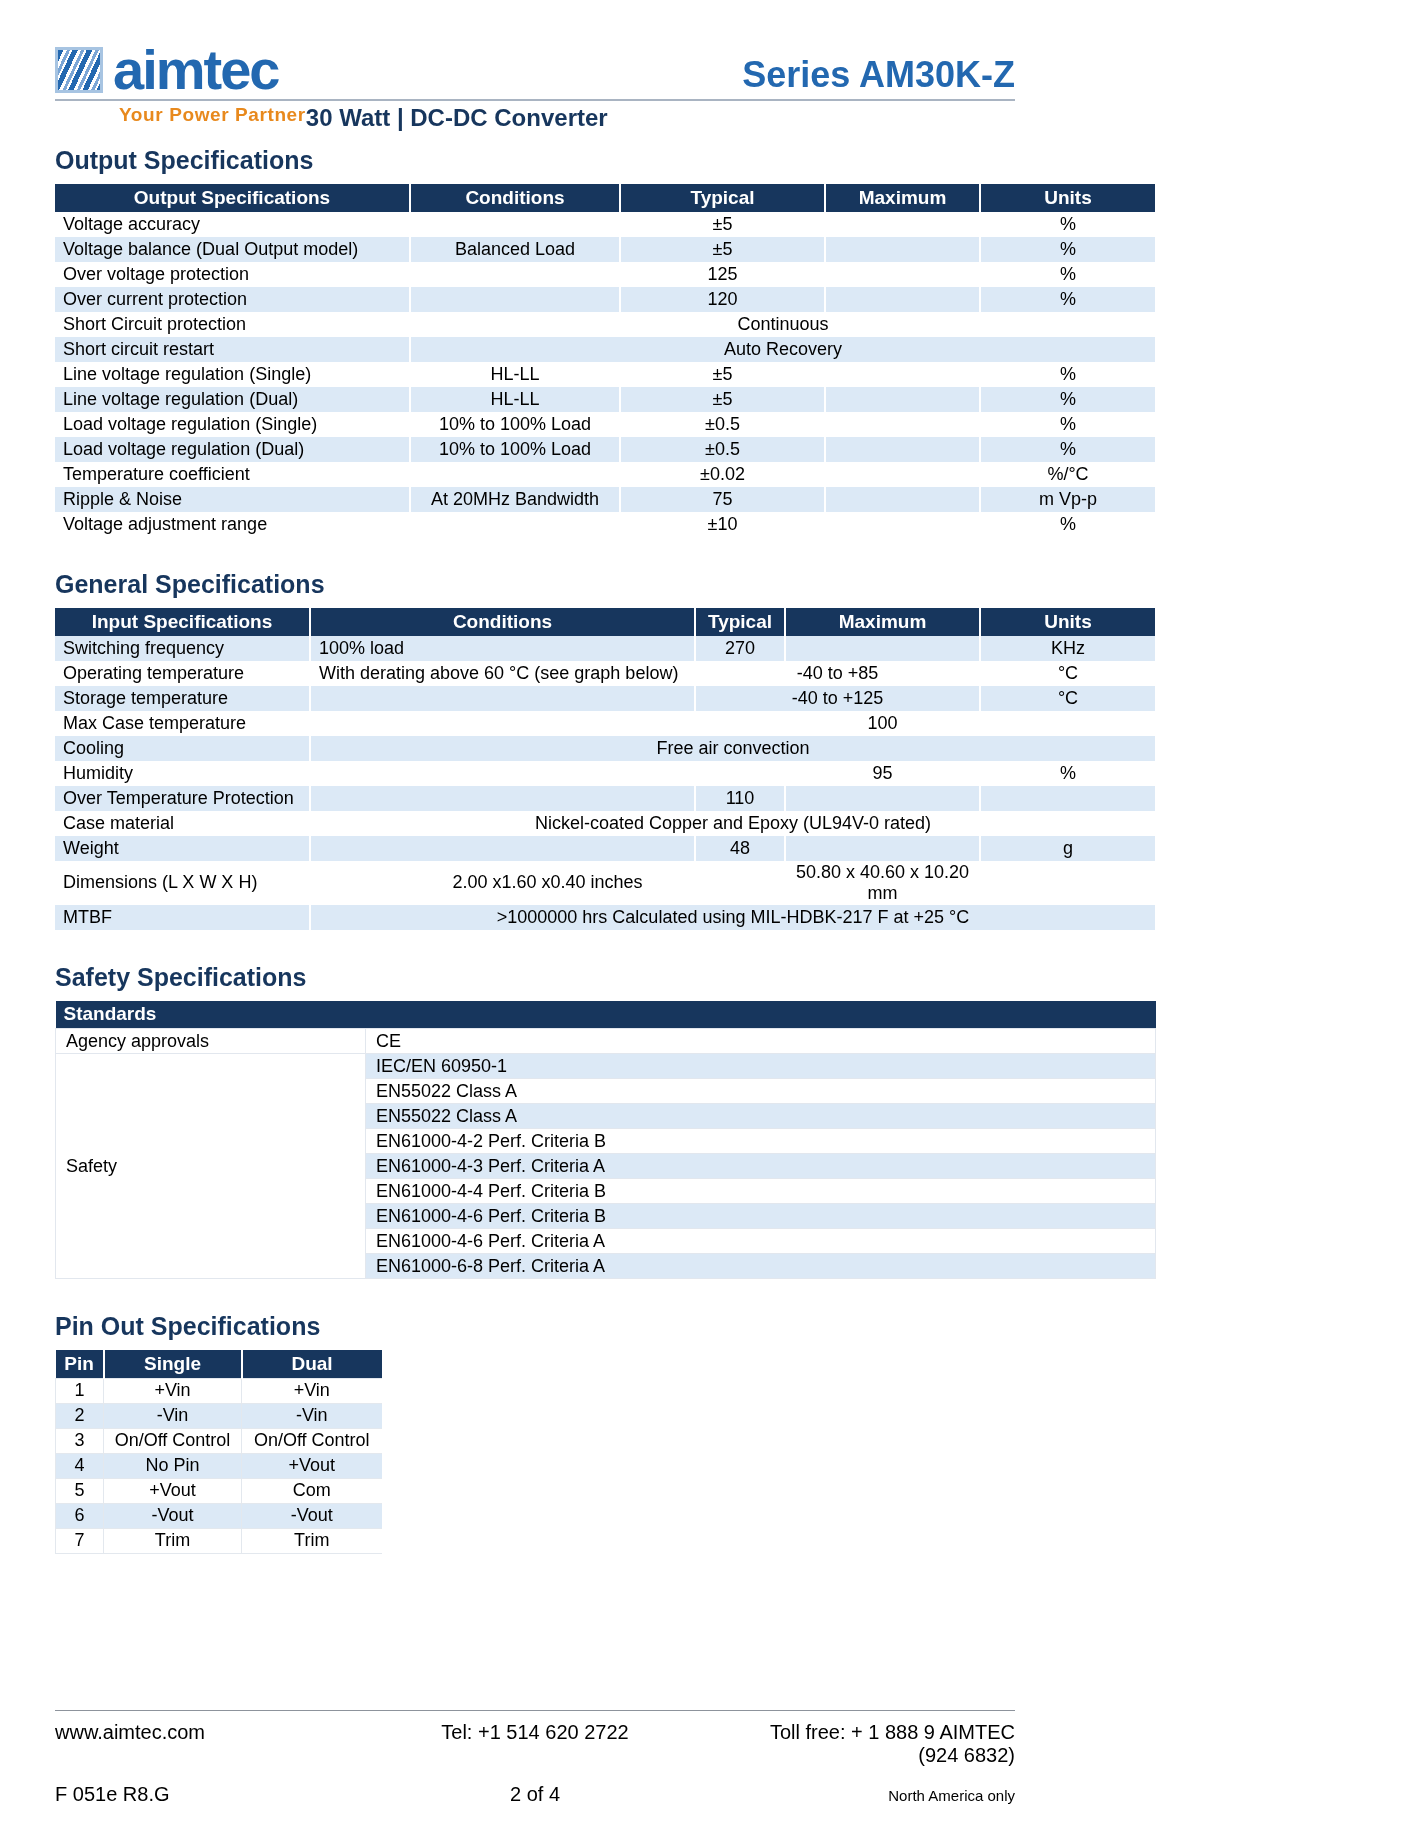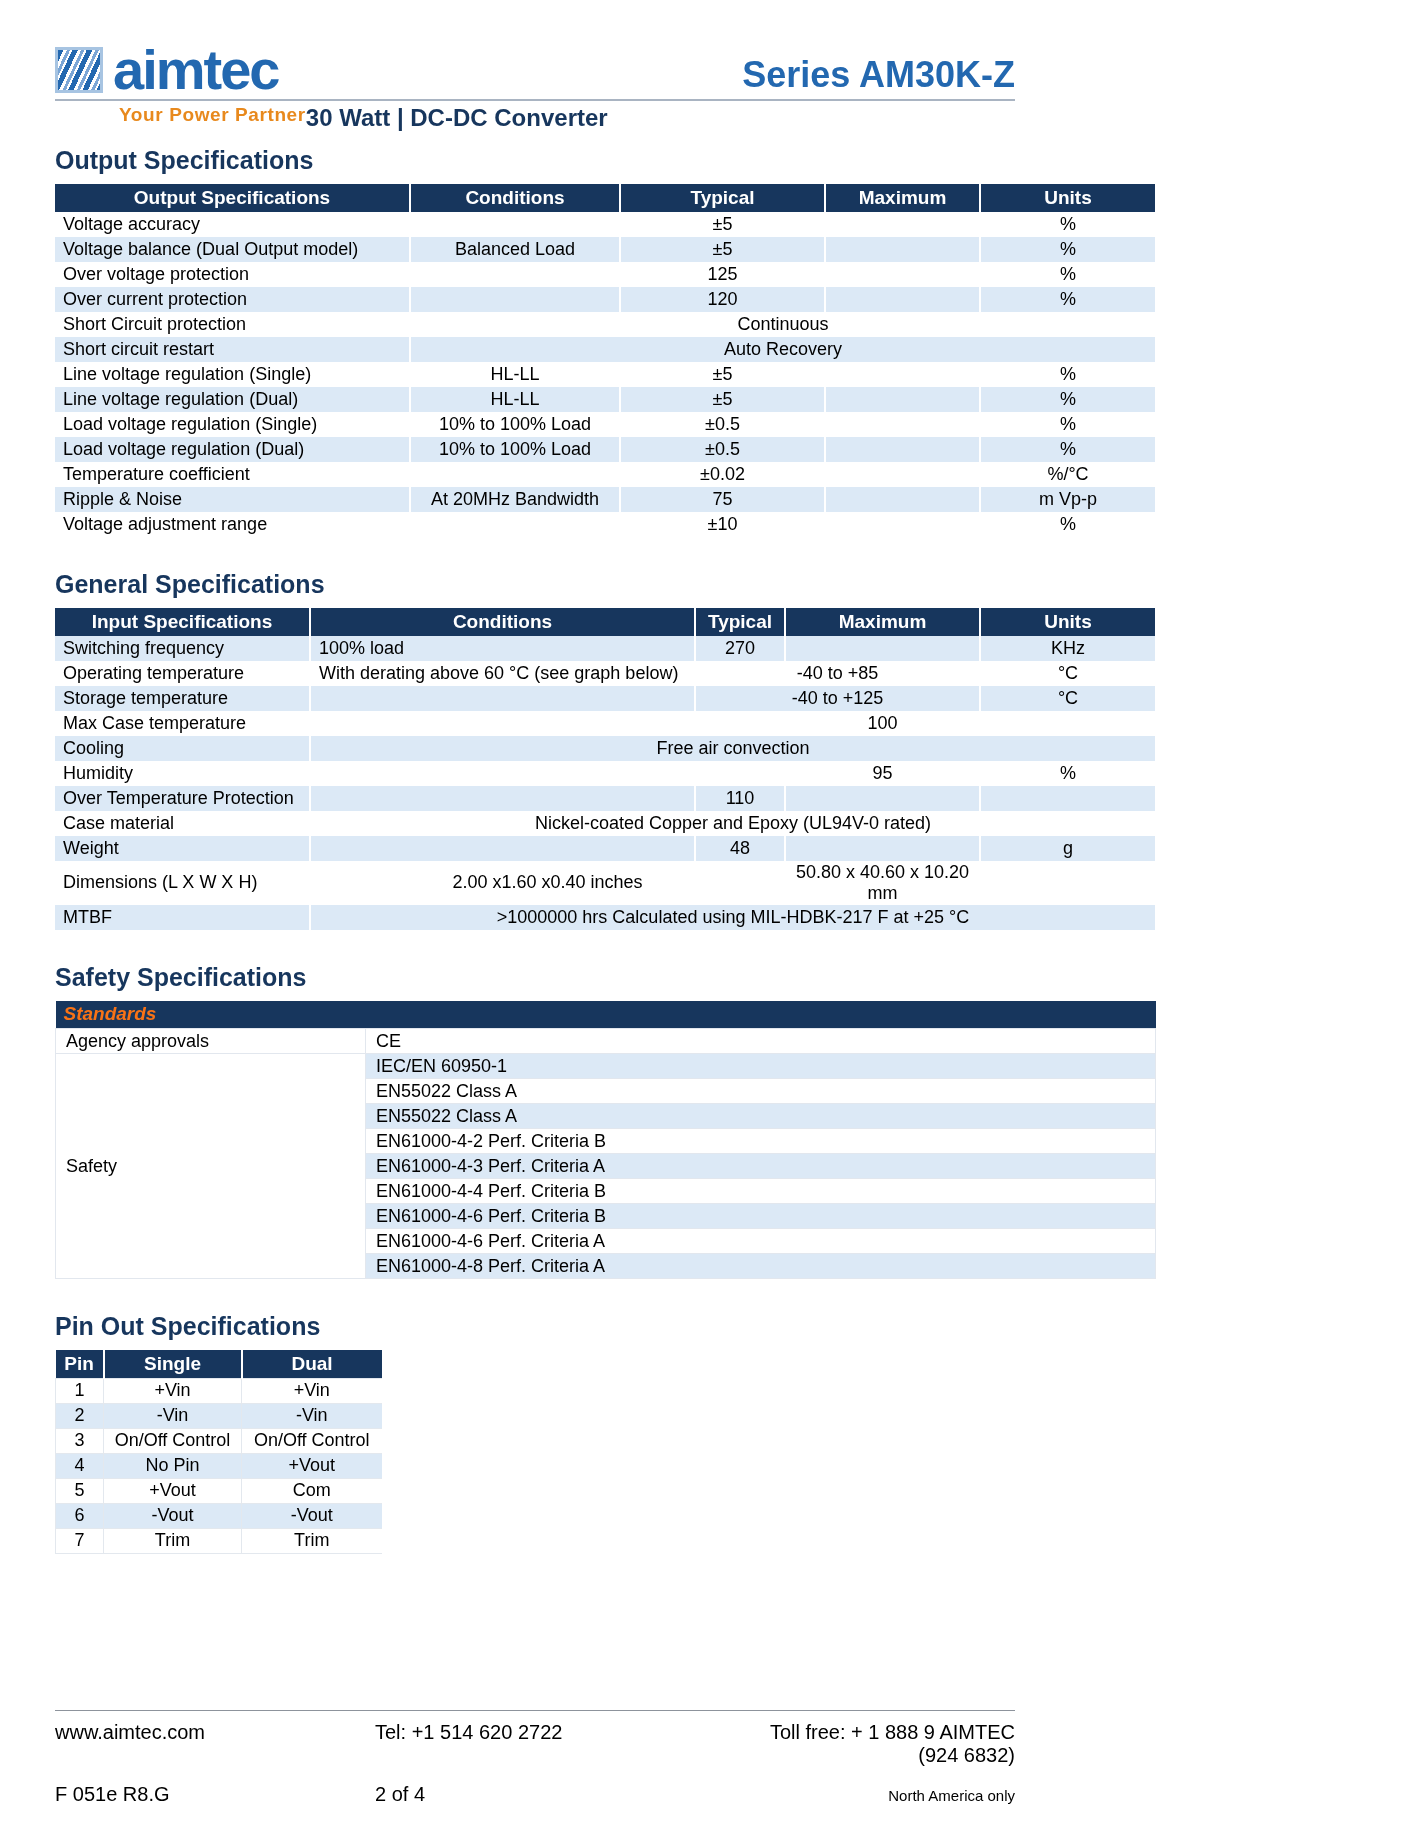--- a/index.html
+++ b/index.html
@@ -54,30 +54,30 @@
   table.spec tr.alt td { background:var(--stripe,#dce9f6); }
 
   table.pin { width:326px; }
   table.pin td { border:1px solid #e3e8ee; }
   table.pin td.left, table.pin td.center { text-align:center; }
 
   
   table.safety { width:1100px; }
   table.safety td { font-size:18px; height:25px; padding:1px 10px; border:1px solid #e2e7ee; text-align:left; }
   table.safety td.bar {
-    background:var(--navy,#17365d); color:#f97316; font-weight:bold;
-    font-size:19px; height:28px; border:none; padding-left:8px;font-style:italic;
+    background:var(--navy,#17365d); color:#ffffff; font-weight:bold;
+    font-size:19px; height:28px; border:none; padding-left:8px;
   }
   table.safety td.lbl { vertical-align:middle; background:#fff;margin-top:8px; }
   table.safety td.alt2 { background:var(--stripe,#dce9f6); }
 
   
   .footer { margin-top:auto; border-top:1px solid #8d939c; padding-top:10px; font-size:20px; }
   .f-row { display:grid; grid-template-columns:1fr 1fr 1fr; align-items:baseline; }
-  .f-row .c { text-align:left; }
+  .f-row .c { text-align:center; }
   .f-row .r { text-align:right; }
   .f-row.last { margin-top:16px; }
   .f-row .small { font-size:15px; }
 </style>
 </head>
 <body>
 
 <div class="page">
 
   <header>
@@ -322,21 +322,21 @@
       <tr>
           <td>EN61000-4-4  Perf. Criteria B</td>
         </tr>
       <tr>
           <td class="alt2">EN61000-4-6  Perf. Criteria B</td>
         </tr>
       <tr>
           <td>EN61000-4-6  Perf. Criteria A</td>
         </tr>
       <tr>
-          <td class="alt2">EN61000-4-8  Perf. Criteria A</td>
+          <td class="alt2">EN61000-6-8  Perf. Criteria A</td>
         </tr>
     </tbody>
   </table>
 
   <h2 class="section">Pin Out Specifications</h2>
   <table class="spec pin">
     <colgroup>
         <col style="width:48px">
         <col style="width:138px">
         <col style="width:140px">

